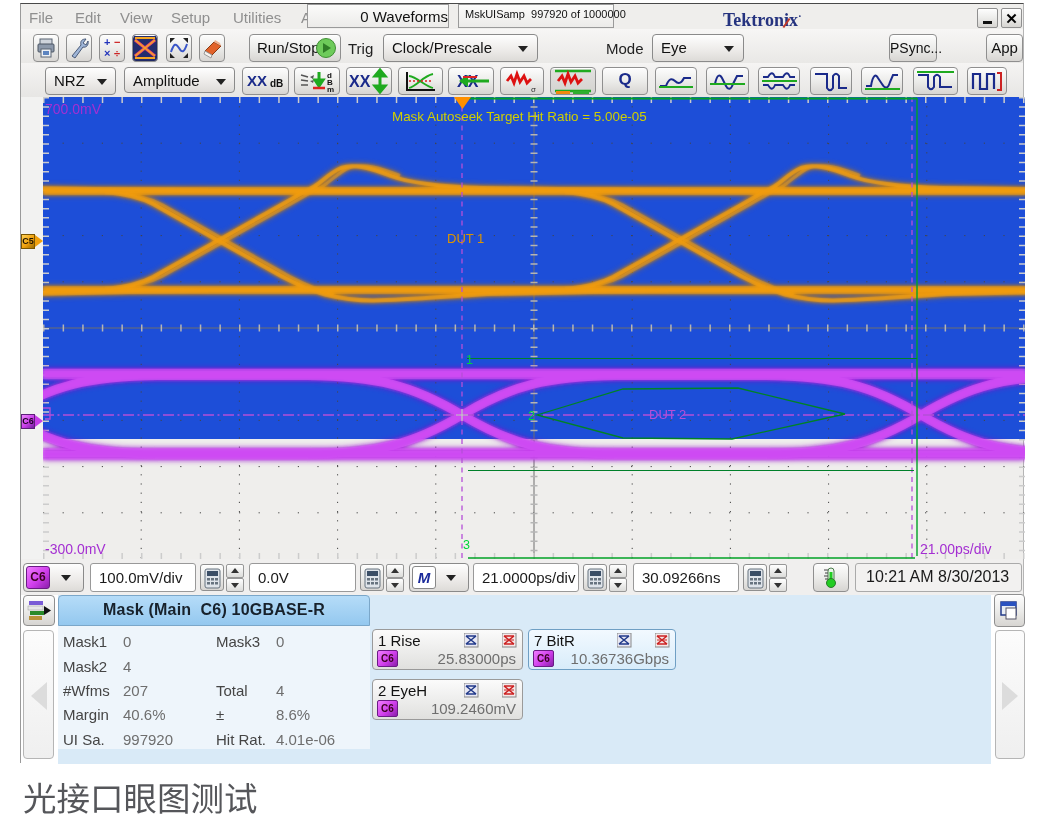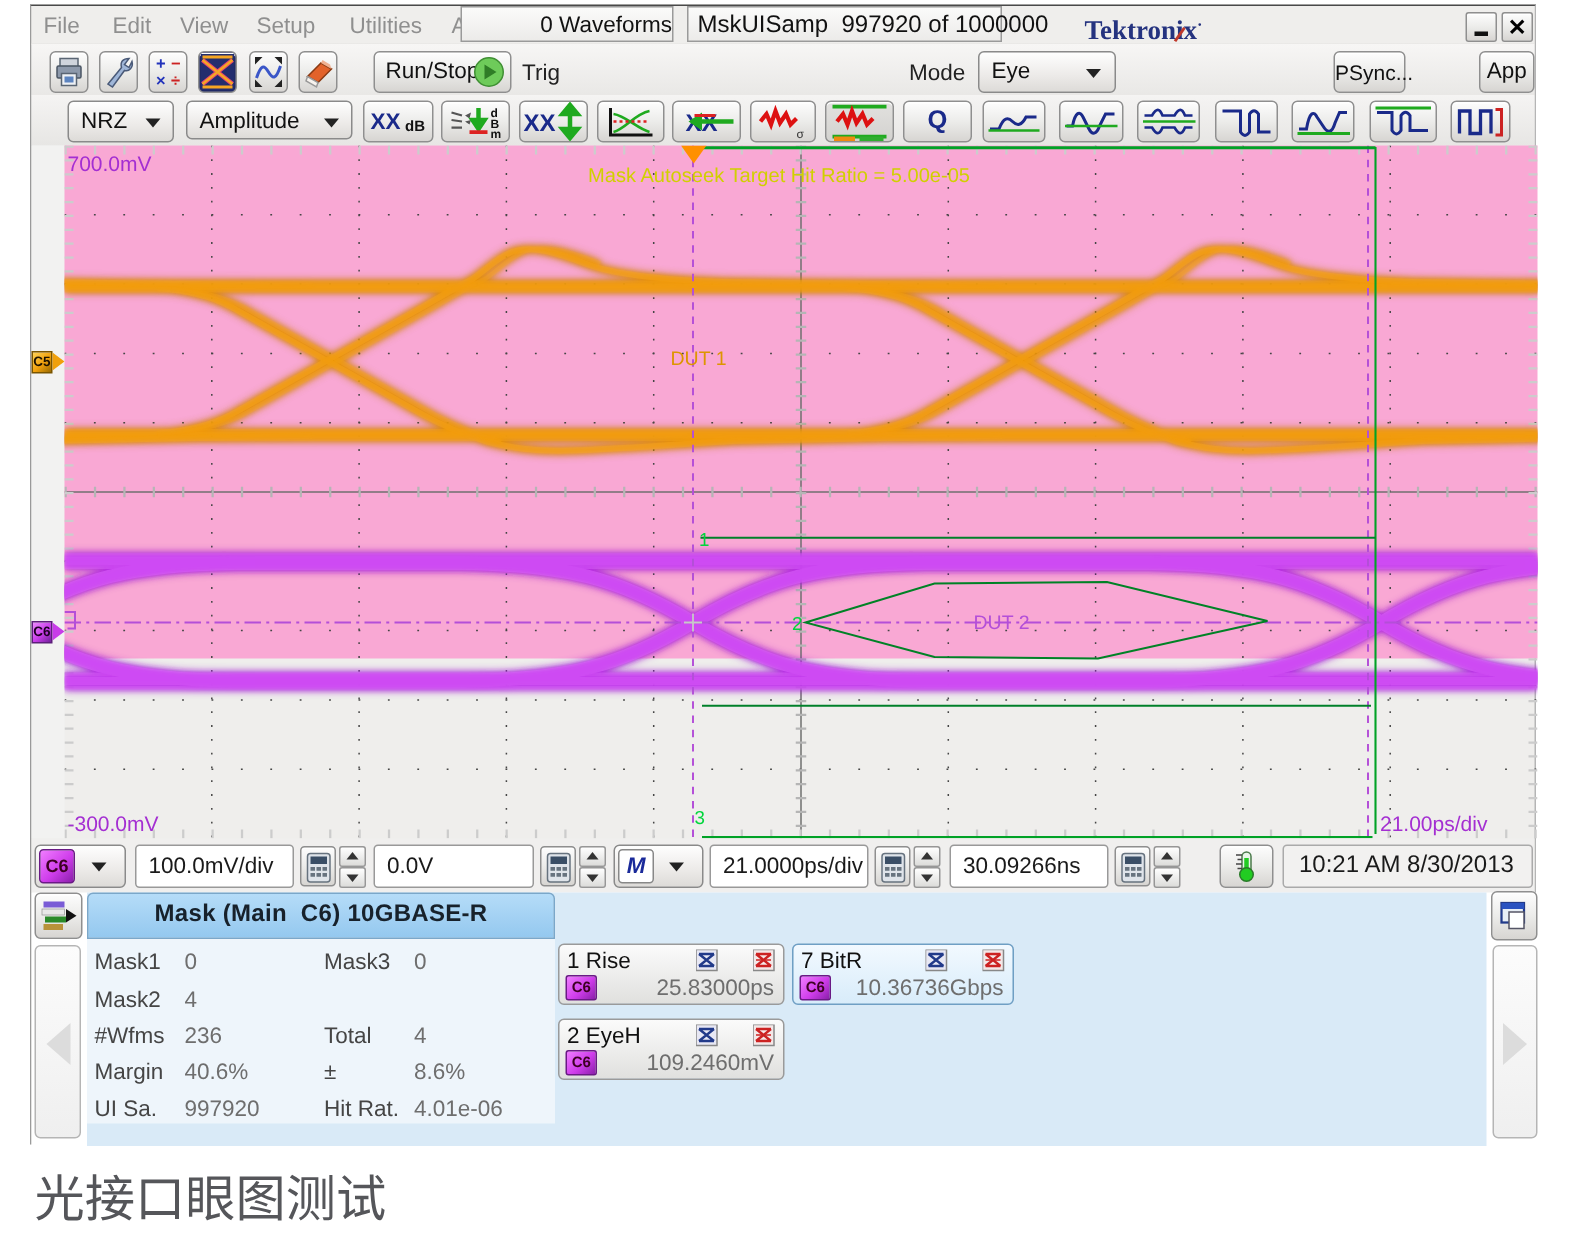--- a/index.html
+++ b/index.html
@@ -20,21 +20,21 @@
 <div id="win">
 
 <div class="a" style="left:0;top:0;width:1002px;height:25px;background:#efeeec;border-bottom:1px solid #c9c7c3"></div>
 <span class="mitem" style="left:8px">File</span>
 <span class="mitem" style="left:54px">Edit</span>
 <span class="mitem" style="left:99px">View</span>
 <span class="mitem" style="left:150px">Setup</span>
 <span class="mitem" style="left:212px">Utilities</span>
 <span class="mitem" style="left:280px">A</span>
 <div class="a" style="left:286px;top:0;width:142px;height:24px;background:linear-gradient(#fbfbfa,#ecebe9);border:1px solid #9a9a9a;box-sizing:border-box;text-align:right;font-size:15px;color:#111;padding-top:3px">0 Waveforms</div>
-<div class="a" style="left:437px;top:0;width:210px;height:24px;background:linear-gradient(#fbfbfa,#ecebe9);border:1px solid #9a9a9a;box-sizing:border-box;font-size:16px;color:#111;padding:3px 0 0 6px;white-space:nowrap">MskUISamp&nbsp; 997920 of 1000000</div>
+<div class="a" style="left:437px;top:0;width:156px;height:24px;background:linear-gradient(#fbfbfa,#ecebe9);border:1px solid #9a9a9a;box-sizing:border-box;font-size:11px;color:#111;padding:3px 0 0 6px;white-space:nowrap">MskUISamp&nbsp; 997920 of 1000000</div>
 <div class="a" style="left:702px;top:6px;font-family:'Liberation Serif',serif;font-weight:bold;font-size:18px;color:#25337f;letter-spacing:0px">Tektronix<span style="font-size:11px;vertical-align:6px">·</span></div>
 <div class="a" style="left:760px;top:18px;width:11px;height:2px;background:#c0392b;transform:rotate(-55deg)"></div>
 <div class="btn" style="left:956px;top:4px;width:21px;height:20px;border-radius:2px">
       <div class="a" style="left:5px;top:12px;width:9px;height:3px;background:#111"></div>
     </div>
 <div class="btn" style="left:980px;top:4px;width:21px;height:20px;border-radius:2px;font-size:15px;font-weight:bold;text-align:center;color:#000;line-height:19px">✕</div>
 
 <div class="a" style="left:0;top:25px;width:1002px;height:34px;background:linear-gradient(#f7f6f5,#e9e8e6);border-bottom:1px solid #cfcdc9"></div>
 <div class="btn" style="left:12px;top:30px;width:26px;height:28px">
 <svg width="24" height="26" style="position:absolute;left:0;top:0">
@@ -77,20 +77,21 @@
         <path d="M5 16 L12 20 L11 23 L4 19 Z" fill="#f7f3ee" stroke="#9a9a9a"></path>
         <path d="M14 7 L21 11 L20 8 L15 5 Z" fill="#f0b090"></path>
       </svg>
     </div>
 <div class="btn" style="left:228px;top:30px;width:92px;height:28px;font-size:15px;color:#111;padding:4px 0 0 7px">Run/Stop
 <svg width="22" height="22" style="position:absolute;right:3px;top:2px">
         <circle cx="11" cy="11" r="9.5" fill="#6ecb5a" stroke="#3f8f33"></circle>
         <path d="M8 6 L16 11 L8 16 Z" fill="#2f7d26"></path>
       </svg></div>
 <span class="lbl" style="left:327px;top:36px">Trig</span>
+<div class="combo" style="left:362px;top:30px;width:155px;height:28px;padding:4px 0 0 8px">Clock/Prescale<div class="car" style="right:9px;top:11px"></div></div>
 <span class="lbl" style="left:585px;top:36px">Mode</span>
 <div class="combo" style="left:631px;top:30px;width:92px;height:28px;padding:4px 0 0 8px">Eye<div class="car" style="right:9px;top:11px"></div></div>
 <div class="btn" style="left:868px;top:30px;width:48px;height:28px;font-size:14px;color:#111;text-align:center;padding-top:5px">PSync...</div>
 <div class="btn" style="left:965px;top:30px;width:37px;height:28px;font-size:15px;color:#111;text-align:center;padding-top:4px">App</div>
 
 <div class="a" style="left:0;top:59px;width:1002px;height:34px;background:linear-gradient(#f5f4f3,#e7e6e4)"></div>
 <div class="combo" style="left:24px;top:63px;width:71px;height:28px;padding:4px 0 4px 8px">NRZ<div class="car" style="right:8px;top:11px"></div></div>
 <div class="combo" style="left:103px;top:63px;width:111px;height:26px;padding:4px 0 0 8px">Amplitude<div class="car" style="right:8px;top:11px"></div></div>
 <div class="btn" style="left:221px;top:63px;width:47px;height:28px">
 <svg width="45" height="26" style="position:absolute;left:0;top:0">
@@ -186,21 +187,21 @@
         <path d="M5 21 L5 6 L12 6 L12 21 L19 21 L19 6 L26 6 L26 21" stroke="#1a2a8a" stroke-width="2.2" fill="none"></path>
         <path d="M29 5 L33 5 L33 22 L29 22" stroke="#cc2222" stroke-width="2" fill="none"></path>
       </svg>
     </div>
 
 <div class="a" style="left:0;top:93px;width:22px;height:462px;background:#f2f2f1"></div>
 <div class="a" style="left:0;top:230px;width:14px;height:15px;background:linear-gradient(135deg,#ffd257,#f0a00c 55%,#9a6a00);border:1px solid #7a5500;box-sizing:border-box;color:#1d1200;font-size:9px;font-weight:bold;text-align:center;line-height:13px">C5</div>
 <div class="a" style="left:14px;top:231px;width:0;height:0;border-top:6px solid transparent;border-bottom:6px solid transparent;border-left:8px solid #f0a00c"></div>
 <div class="a" style="left:0;top:410px;width:14px;height:15px;background:linear-gradient(135deg,#ee8aff,#c83ce8 55%,#71209a);border:1px solid #5d1f7a;box-sizing:border-box;color:#1d0022;font-size:9px;font-weight:bold;text-align:center;line-height:13px">C6</div>
 <div class="a" style="left:14px;top:411px;width:0;height:0;border-top:6px solid transparent;border-bottom:6px solid transparent;border-left:8px solid #c83ce8"></div>
-<div class="a" style="left:22px;top:93px;width:982px;height:342px;background:#f9a8d4">
+<div class="a" style="left:22px;top:93px;width:982px;height:342px;background:#1d4ed8">
 <svg width="982" height="462" style="position:absolute;left:0;top:0">
 <defs>
 <filter id="gl" x="-30%" y="-30%" width="160%" height="160%">
             <feGaussianBlur stdDeviation="3.2"></feGaussianBlur>
           </filter>
 <filter id="gm" x="-20%" y="-20%" width="140%" height="140%">
             <feGaussianBlur stdDeviation="1.7"></feGaussianBlur>
           </filter>
 <filter id="gs" x="-20%" y="-20%" width="140%" height="140%">
             <feGaussianBlur stdDeviation="0.5"></feGaussianBlur>
@@ -422,21 +423,21 @@
     </div>
 <div class="a" style="left:37px;top:591px;width:312px;height:31px;background:linear-gradient(#b5dcf8,#94c8ef);border:1px solid #7ba7c9;border-radius:4px 4px 0 0;box-sizing:border-box;text-align:center;font-size:16px;font-weight:bold;color:#17212b;padding-top:5px;letter-spacing:.2px">Mask (Main&nbsp; C6) 10GBASE-R</div>
 <div class="a" style="font-size:15px;color:#454545">
 <span class="a" style="left:42px;top:629px">Mask1</span>
       <span class="a" style="left:102px;top:629px;color:#6e6e6e">0</span>
 <span class="a" style="left:195px;top:629px">Mask3</span>
       <span class="a" style="left:255px;top:629px;color:#6e6e6e">0</span>
 <span class="a" style="left:42px;top:654px">Mask2</span>
       <span class="a" style="left:102px;top:654px;color:#6e6e6e">4</span>
 <span class="a" style="left:42px;top:678px">#Wfms</span>
-      <span class="a" style="left:102px;top:678px;color:#6e6e6e">236</span>
+      <span class="a" style="left:102px;top:678px;color:#6e6e6e">207</span>
 <span class="a" style="left:195px;top:678px">Total</span>
       <span class="a" style="left:255px;top:678px;color:#6e6e6e">4</span>
 <span class="a" style="left:42px;top:702px">Margin</span>
       <span class="a" style="left:102px;top:702px;color:#6e6e6e">40.6%</span>
 <span class="a" style="left:195px;top:702px">±</span>
       <span class="a" style="left:255px;top:702px;color:#6e6e6e">8.6%</span>
 <span class="a" style="left:42px;top:727px">UI Sa.</span>
       <span class="a" style="left:102px;top:727px;color:#6e6e6e">997920</span>
 <span class="a" style="left:195px;top:727px">Hit Rat.</span>
       <span class="a" style="left:255px;top:727px;color:#6e6e6e">4.01e-06</span>

